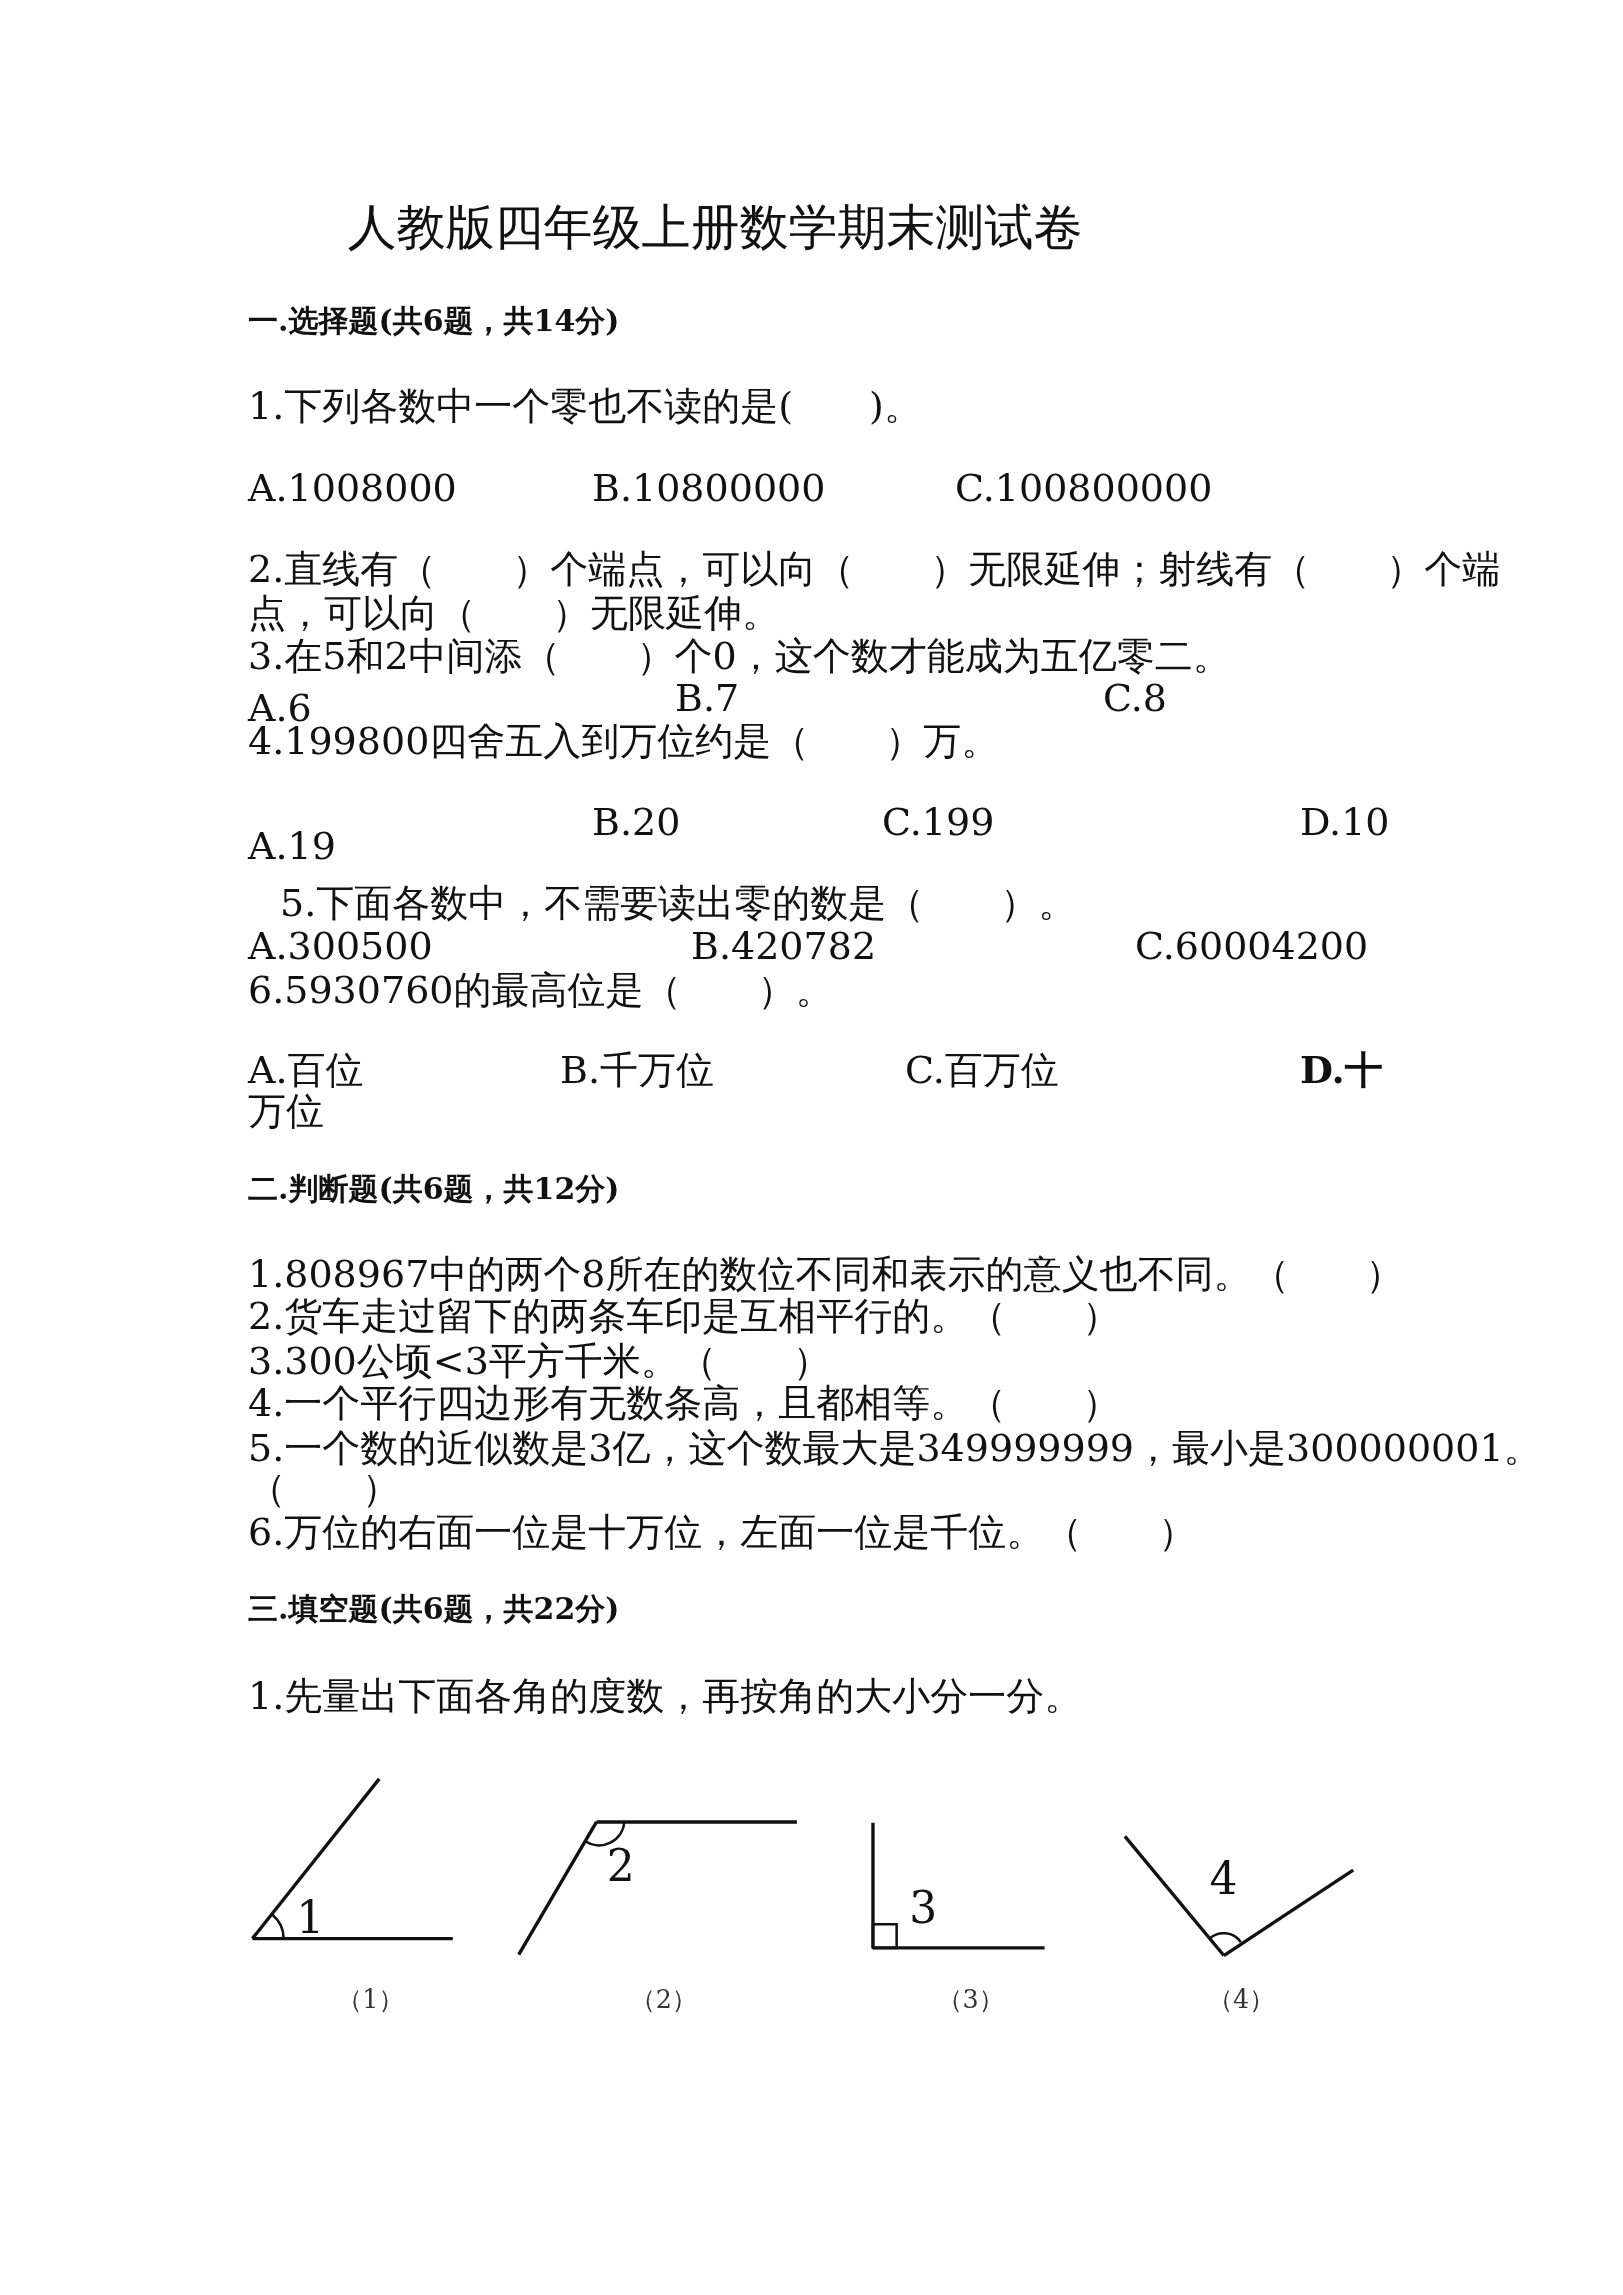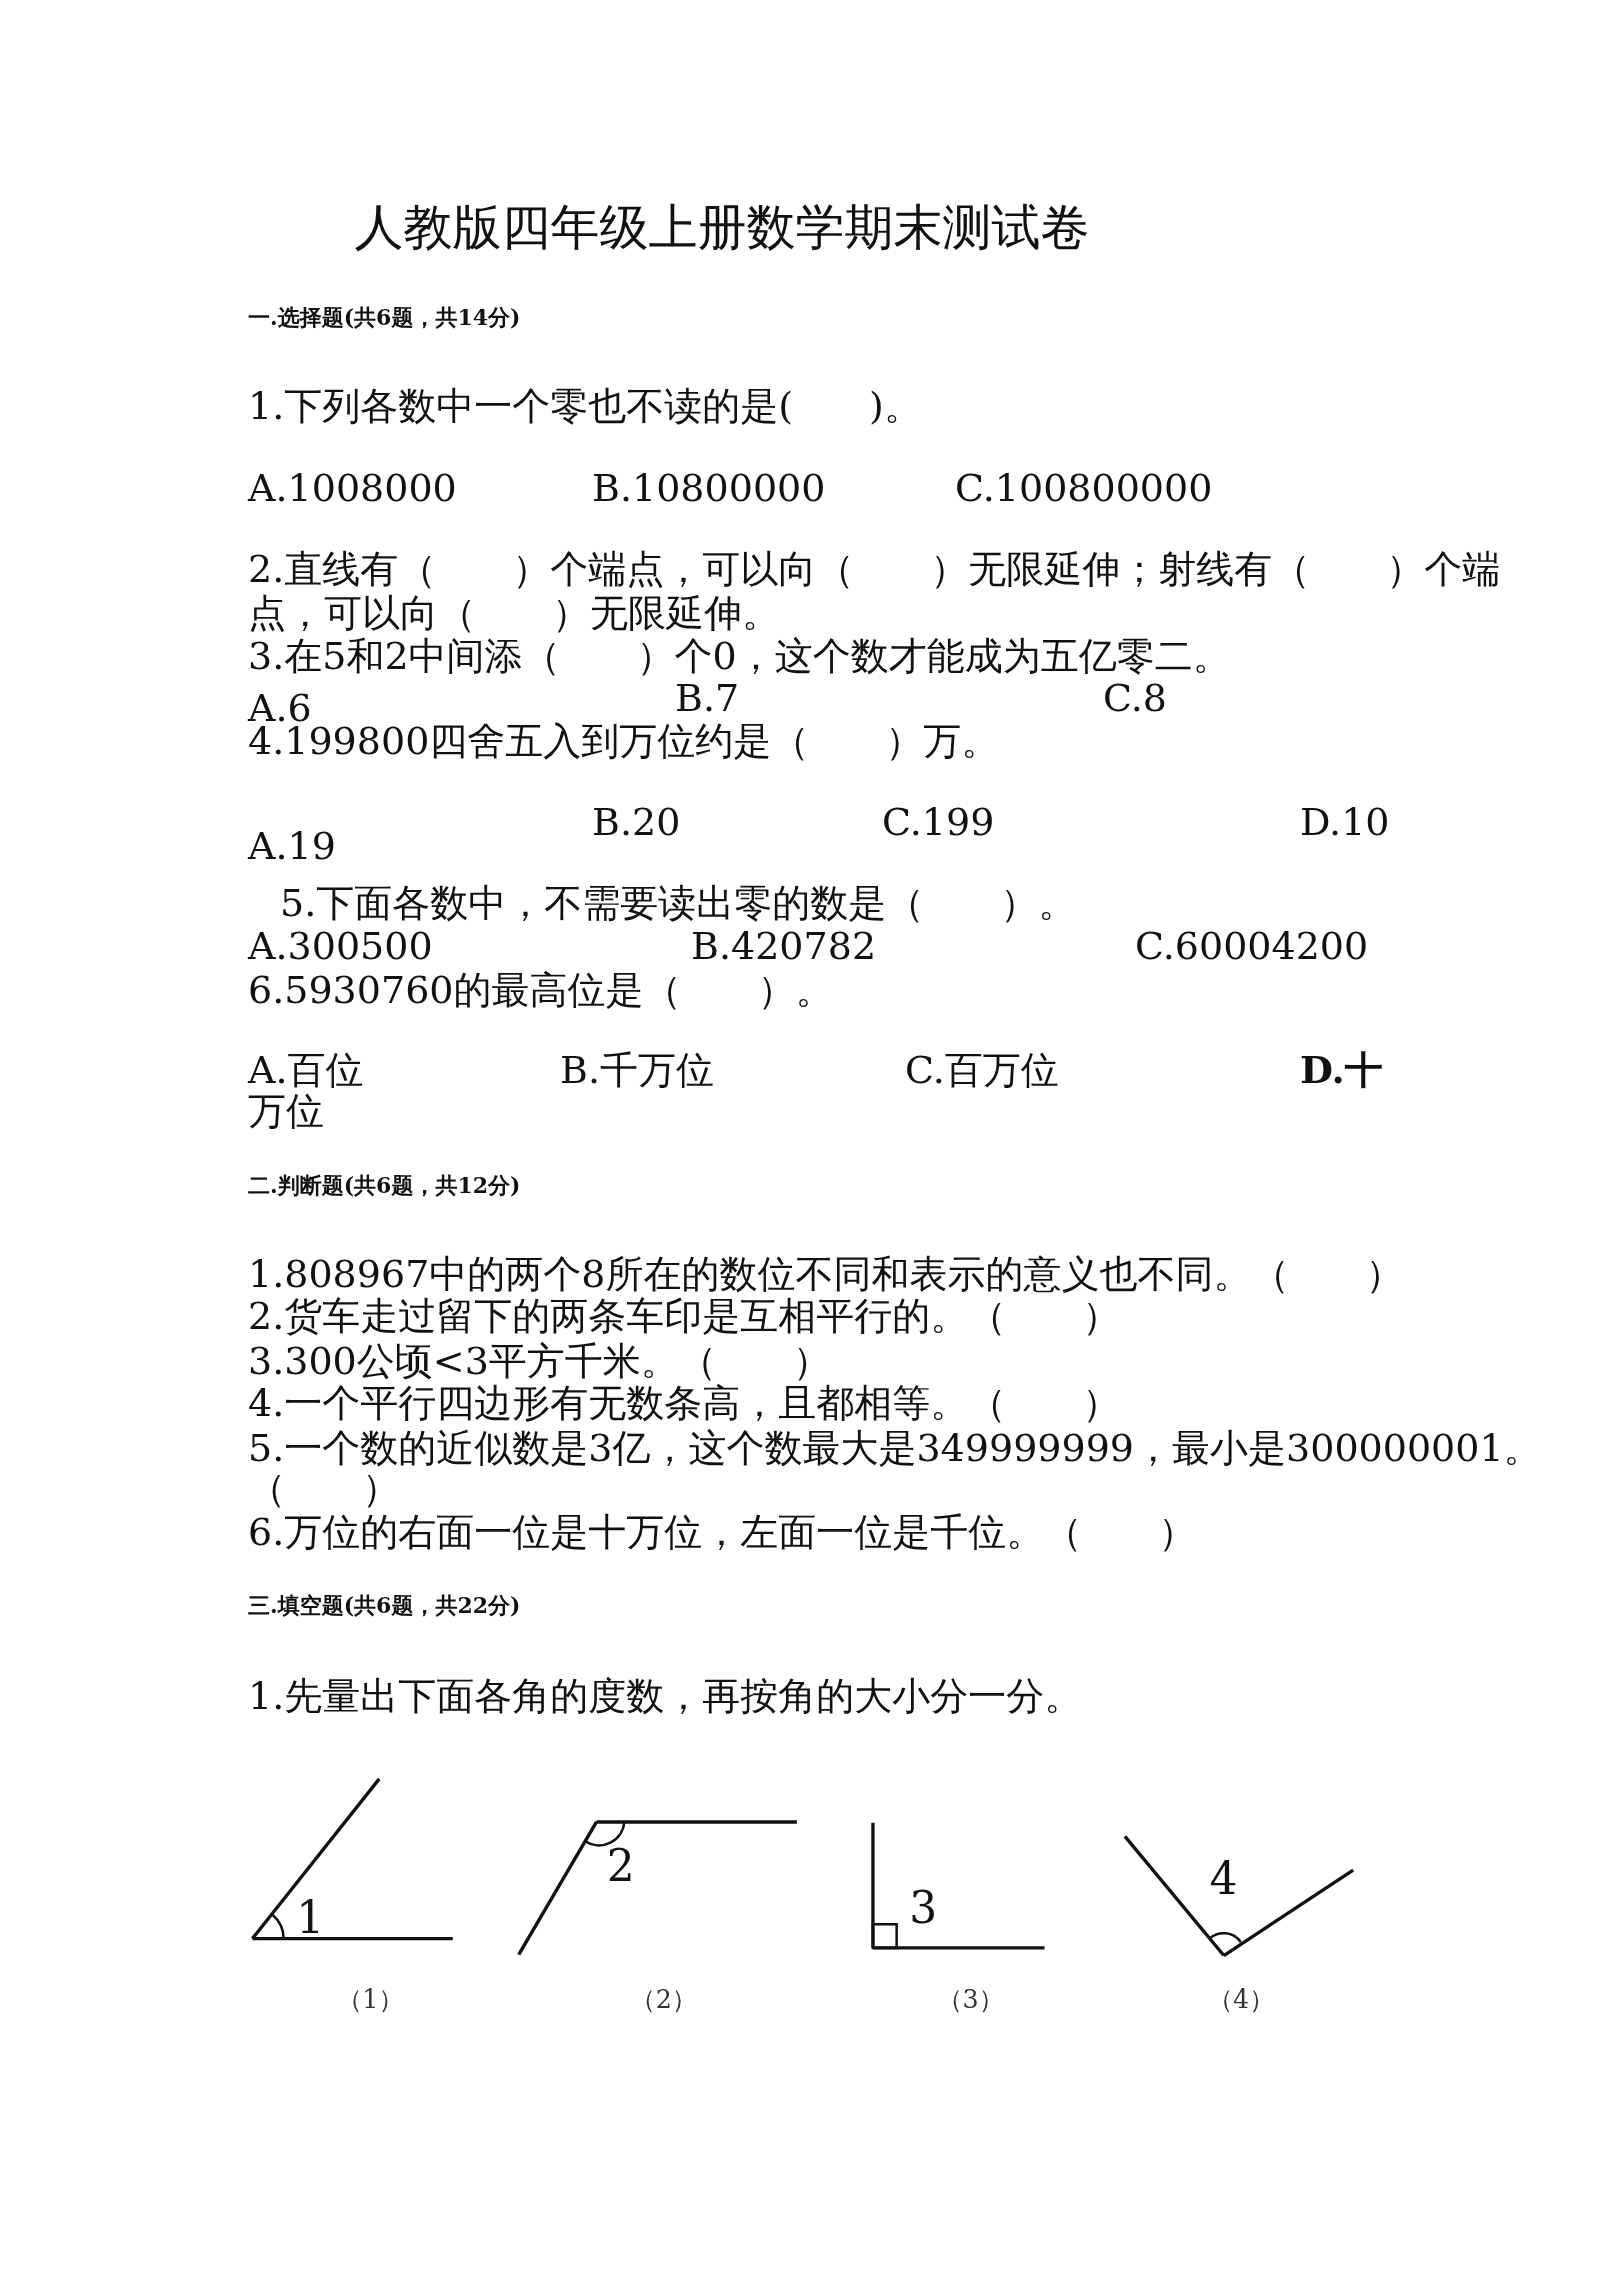--- a/index.html
+++ b/index.html
@@ -1,20 +1,20 @@
 <!DOCTYPE html>
 <html style="font-size:13.5px"><head>
 <meta charset="utf-8">
 <style>
   html, body { margin:0; padding:0; background:#ffffff; }
   body { width:1623px; height:2295px; position:relative; overflow:hidden;
          font-family:"DejaVu Serif","Liberation Serif",serif; color:#111; }
   .abs { position:absolute; white-space:nowrap; line-height:1; }
-  .title { left:8px; width:1428px; text-align:center; top:203px; font-size:49px; }
-  .sec { font-size:22px; font-weight:bold; }
+  .title { left:1px; width:1428px; text-align:center; top:203px; font-size:49px; }
+  .sec { font-size:30px; font-weight:bold; }
   .q { font-size:38px; }
   .fig { position:absolute; left:237px; top:1767px; width:1184px; height:279px; }
 </style>
 </head>
 <body>
 
 <div>
 
   <div class="abs title">人教版四年级上册数学期末测试卷</div>
 

